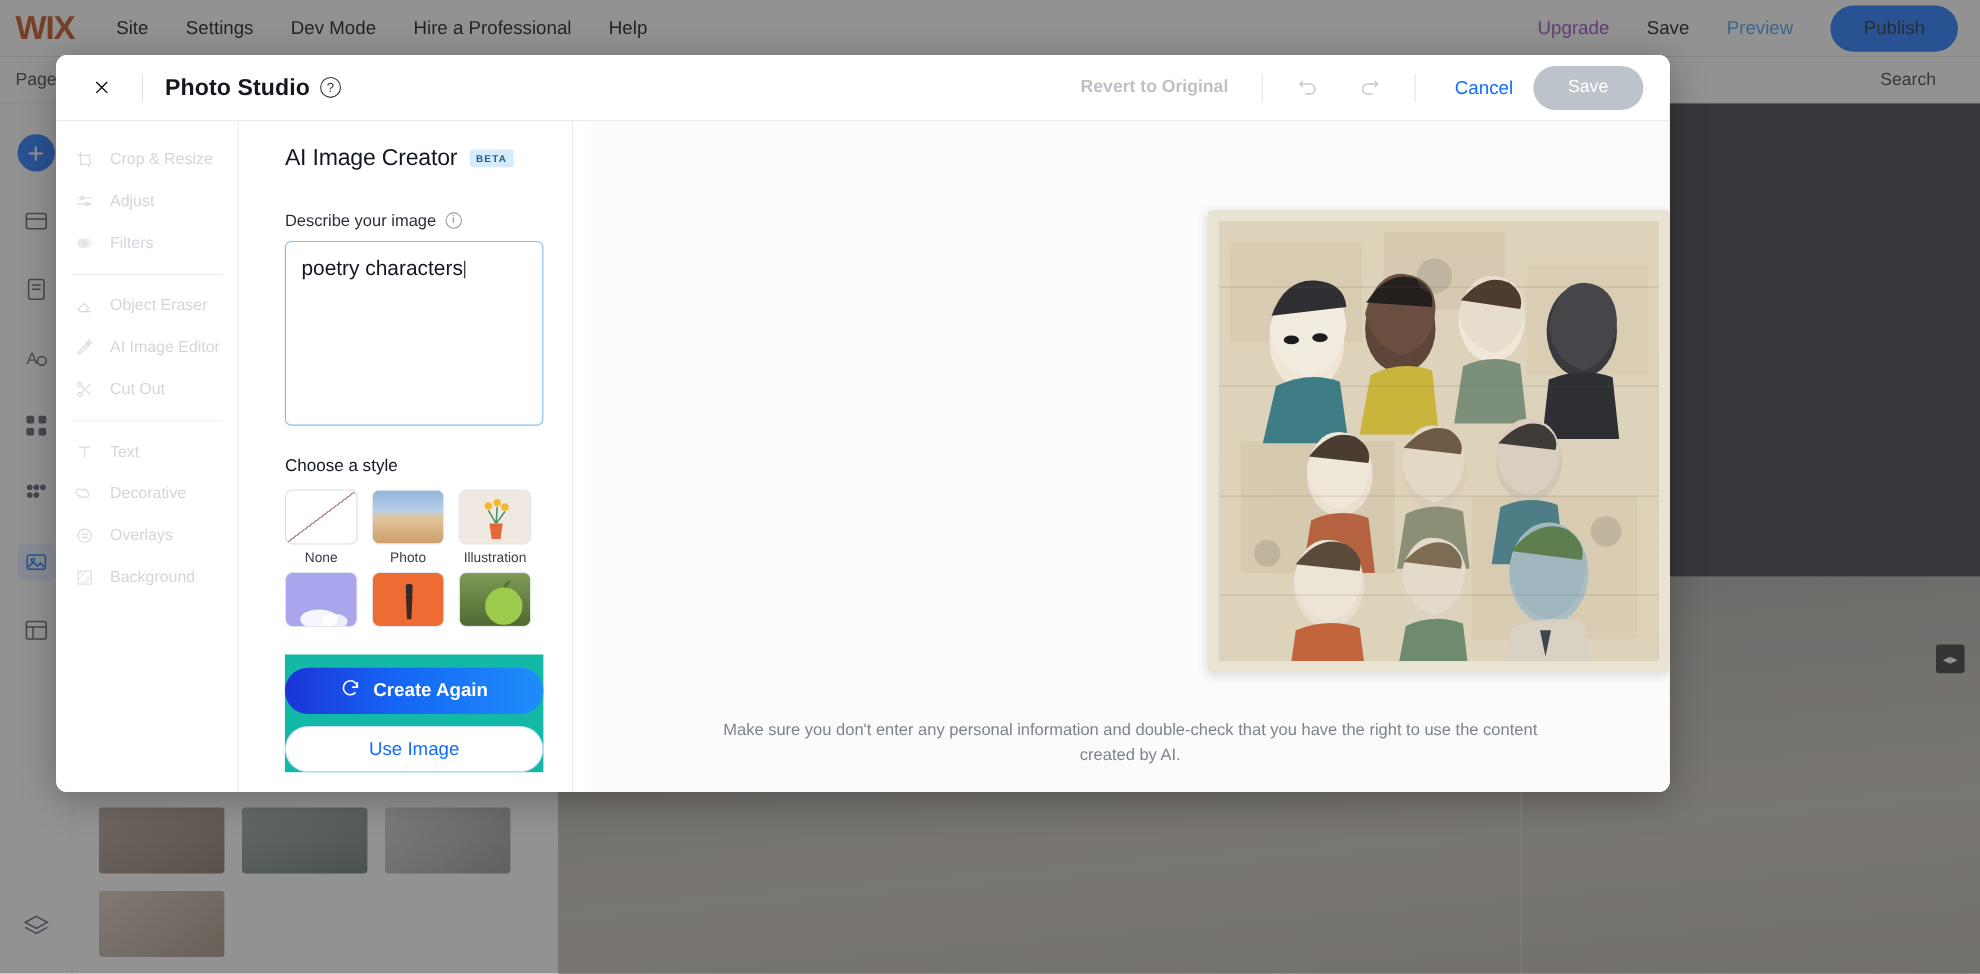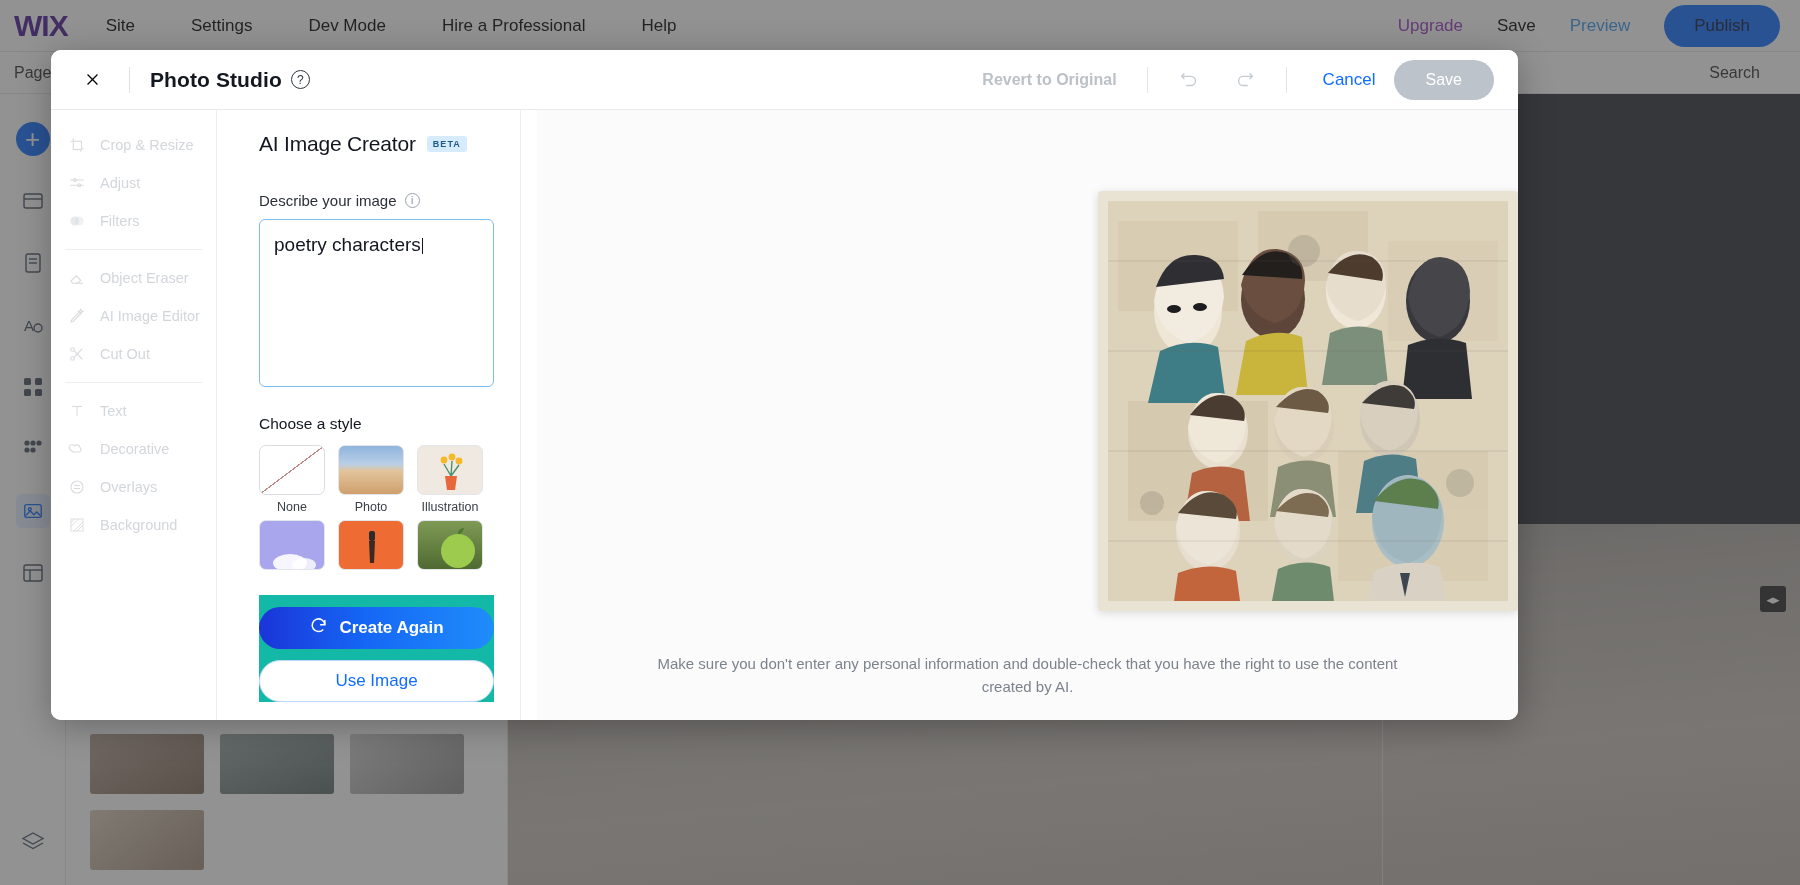--- a/index.html
+++ b/index.html
@@ -15,23 +15,23 @@
 
   .wix-topbar {
     position: absolute; top: 0; left: 0; right: 0; height: 52px;
     background: #ffffff;
     display: flex; align-items: center;
     border-bottom: 1px solid #e5e5e5;
   }
   .wix-logo {
     font-family: "Liberation Sans", sans-serif;
     font-weight: 700; font-size: 30px; letter-spacing: -1px;
-    color: #4c1d95; margin-left: 14px; margin-right: 38px;
-  }
-  .wix-menu { display: flex; gap: 56px; font-size: 17px; color: #000; }
+    color: #c2410c; margin-left: 14px; margin-right: 38px;
+  }
+  .wix-menu { display: flex; gap: 34px; font-size: 17px; color: #000; }
   .wix-menu span { cursor: pointer; }
   .topbar-right {
     margin-left: auto; display: flex; align-items: center; gap: 34px;
     padding-right: 20px; font-size: 17px;
   }
   .link-upgrade { color: #9a3bbd; cursor: pointer; }
   .link-save { color: #000; cursor: pointer; }
   .link-preview { color: #3899ec; cursor: pointer; }
   .btn-publish {
     background: #116dff; color: #0f172a; border: none; border-radius: 22px;

